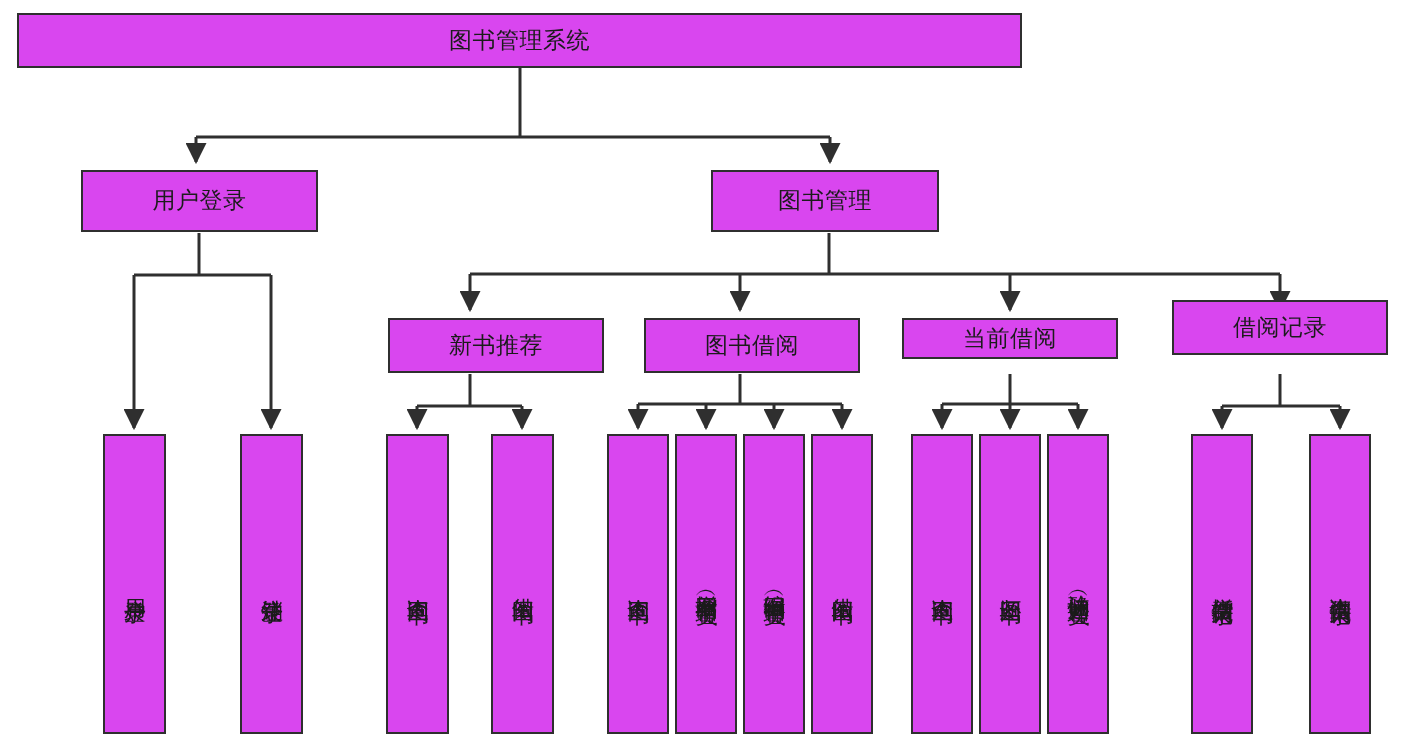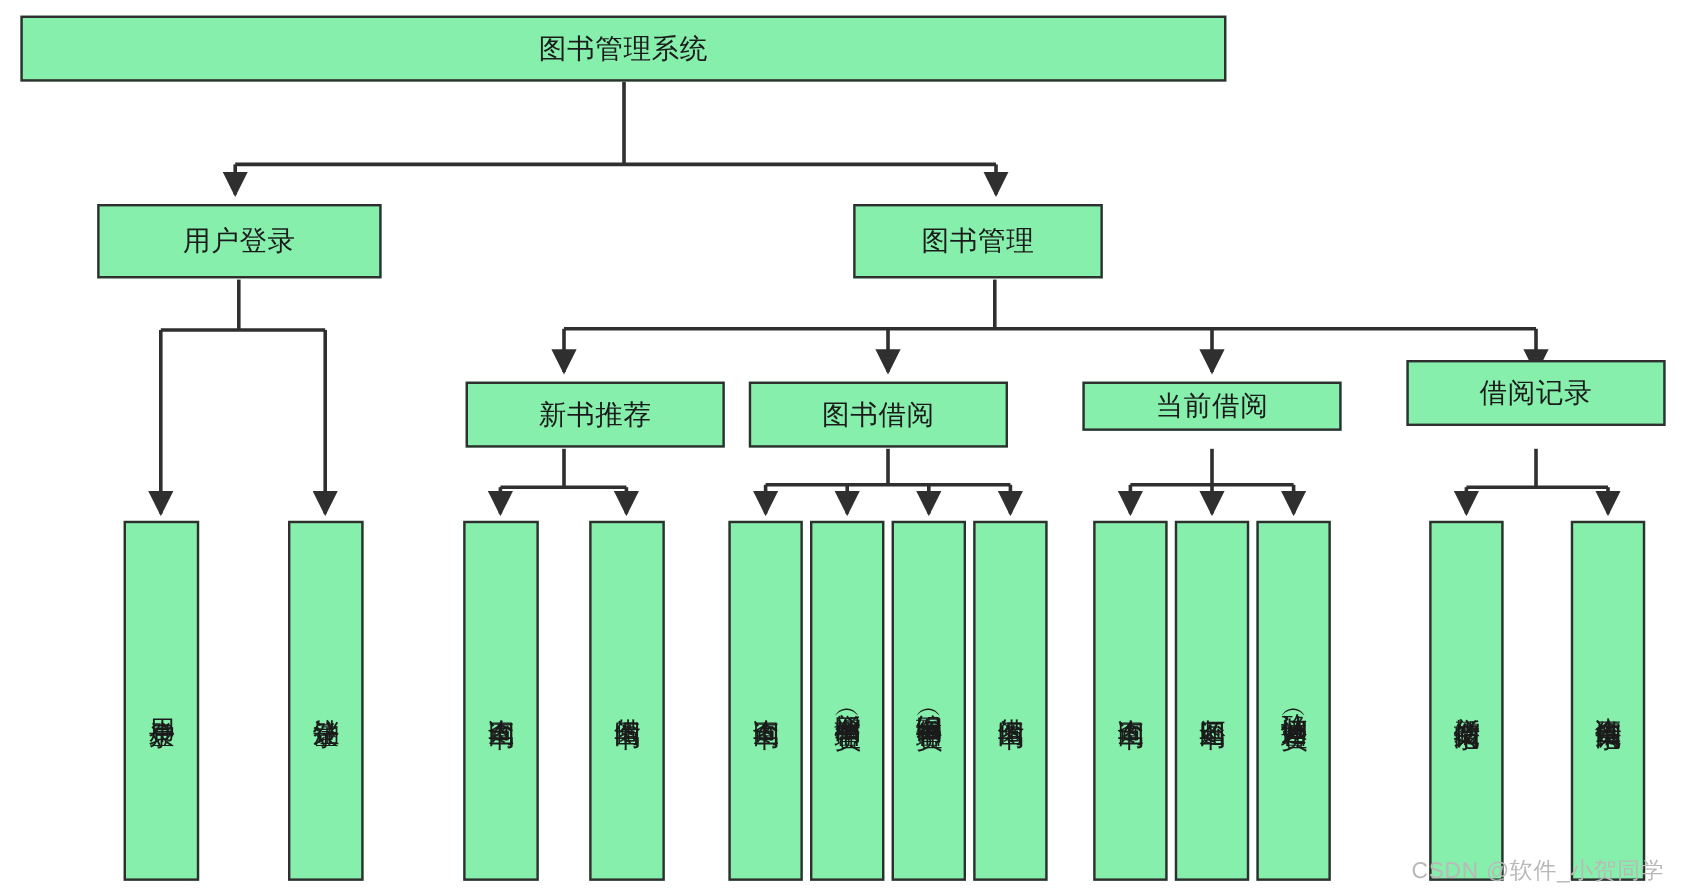--- a/index.html
+++ b/index.html
@@ -24,21 +24,21 @@
     position: absolute;
     left: 0;
     top: 0;
     width: 1405px;
     height: 747px;
     pointer-events: none;
   }
   .node {
     position: absolute;
     box-sizing: border-box;
-    background: #86efac;
+    background: #d946ef;
     border: 2px solid #2f2f2f;
     display: flex;
     align-items: center;
     justify-content: center;
     color: #1b1b1b;
   }
   .node-label {
     display: block;
     text-align: center;
     line-height: 1.18;
@@ -131,28 +131,28 @@
     </g>
   </svg>
 
   <div class="node root horizontal" style="left:17px; top:13px; width:1005px; height:55px;">
     <span class="node-label">图书管理系统</span>
   </div>
 
   <div class="node horizontal" style="left:81px; top:170px; width:237px; height:62px;">
     <span class="node-label">用户登录</span>
   </div>
-  <div class="node horizontal" style="left:711px; top:170px; width:208px; height:62px;">
+  <div class="node horizontal" style="left:711px; top:170px; width:228px; height:62px;">
     <span class="node-label">图书管理</span>
   </div>
 
   <div class="node horizontal" style="left:362px; top:318px; width:216px; height:55px;margin-left:26px;">
     <span class="node-label">新书推荐</span>
   </div>
-  <div class="node horizontal" style="left:624px; top:318px; width:216px; height:55px;">
+  <div class="node horizontal" style="left:644px; top:318px; width:216px; height:55px;">
     <span class="node-label">图书借阅</span>
   </div>
   <div class="node horizontal" style="left:902px; top:318px; width:216px; height:41px;">
     <span class="node-label">当前借阅</span>
   </div>
   <div class="node horizontal" style="left:1172px; top:300px; width:216px; height:55px;">
     <span class="node-label">借阅记录</span>
   </div>
 
   <div class="node vertical" style="left:103px; top:434px; width:63px; height:300px;">
@@ -192,15 +192,14 @@
     <span class="node-label">确认归还（管理员）</span>
   </div>
 
   <div class="node vertical" style="left:1191px; top:434px; width:62px; height:300px;">
     <span class="node-label">新增借阅记录</span>
   </div>
   <div class="node vertical" style="left:1309px; top:434px; width:62px; height:300px;">
     <span class="node-label">查询借阅记录</span>
   </div>
 
-  <div class="watermark">CSDN @软件_小贺同学</div>
 
 </div>
 
 </body></html>

